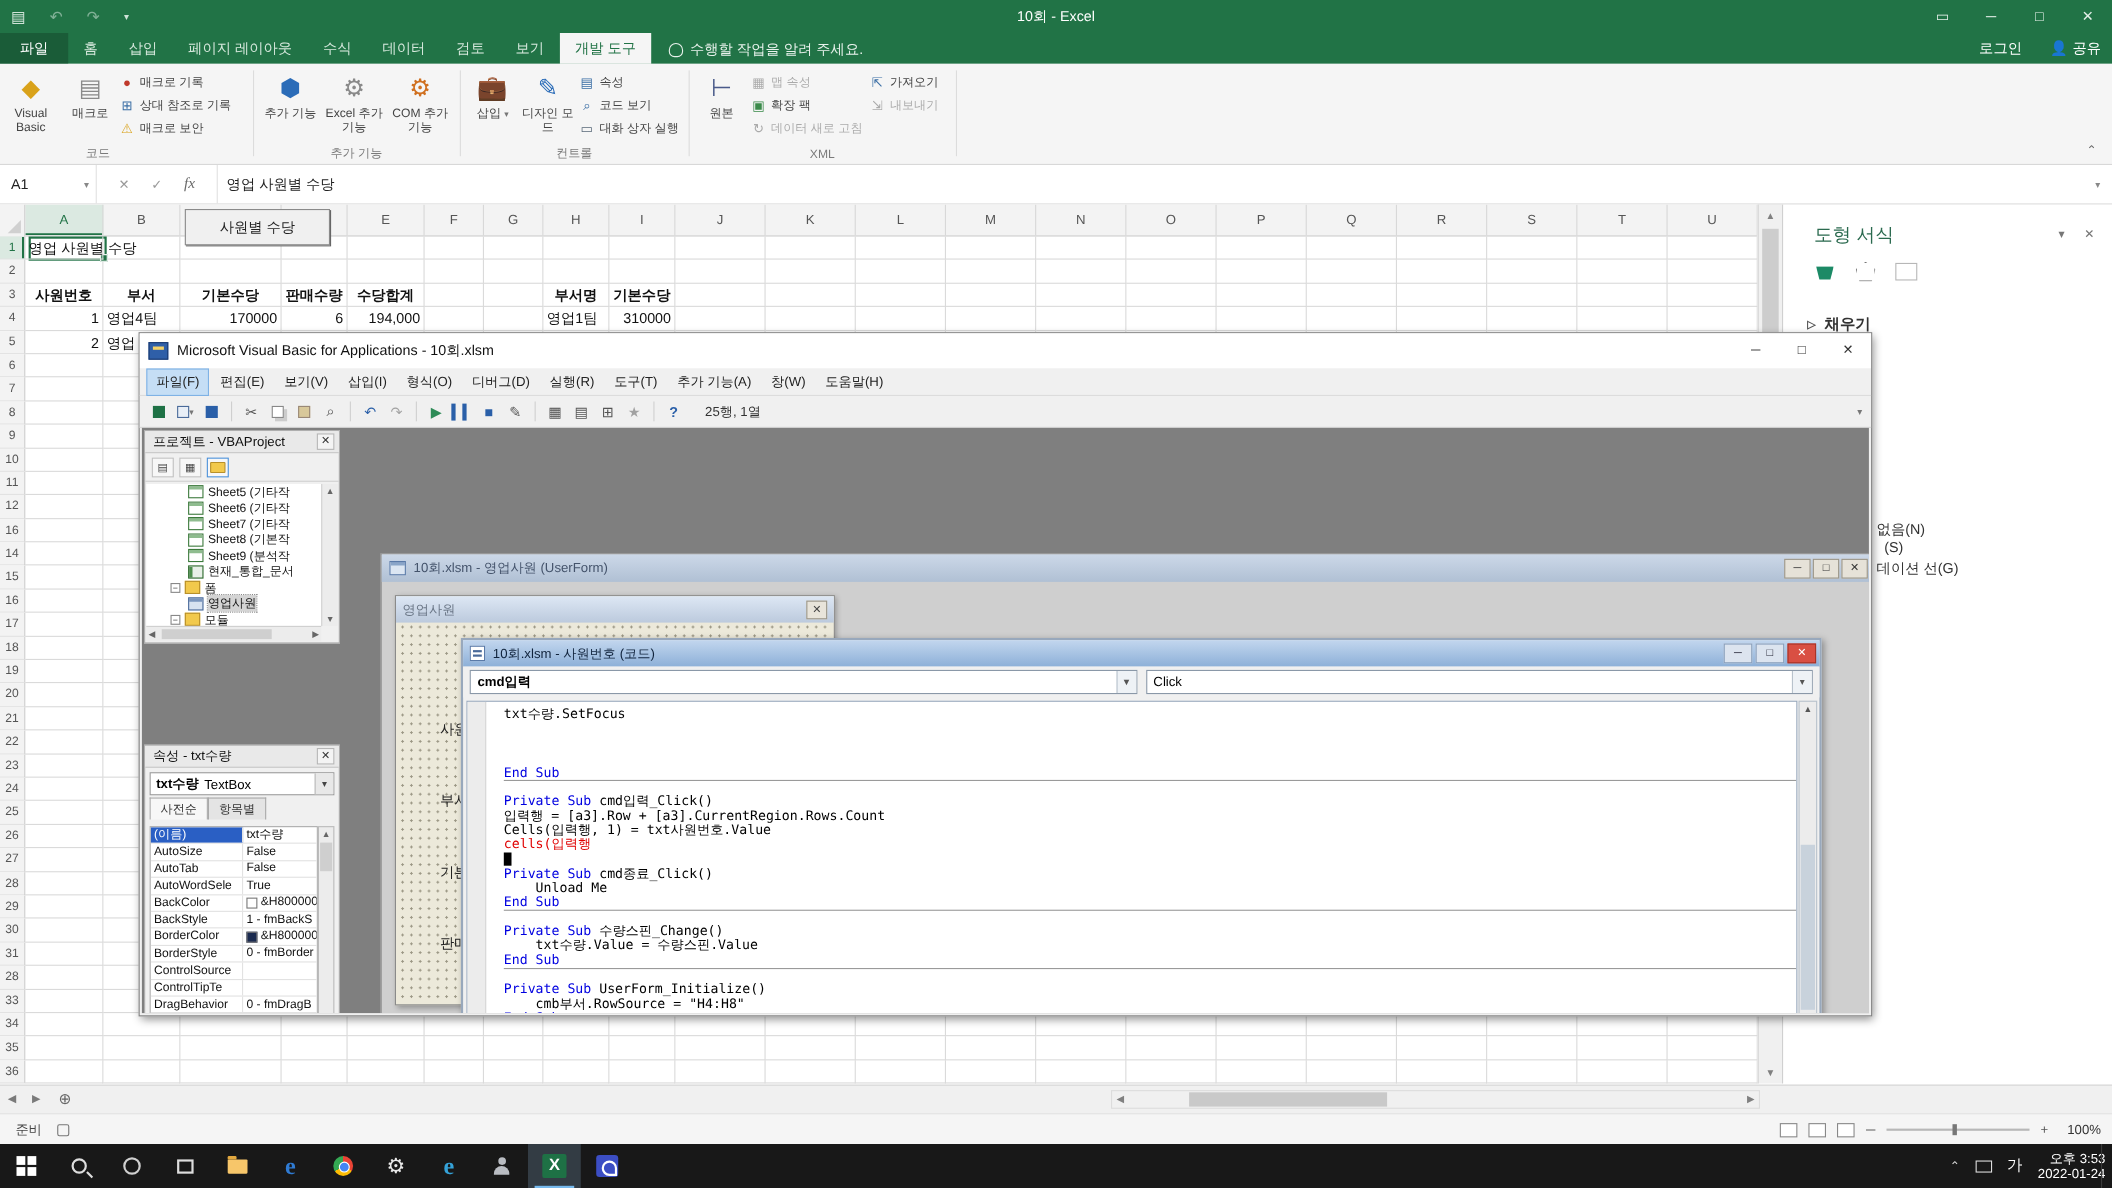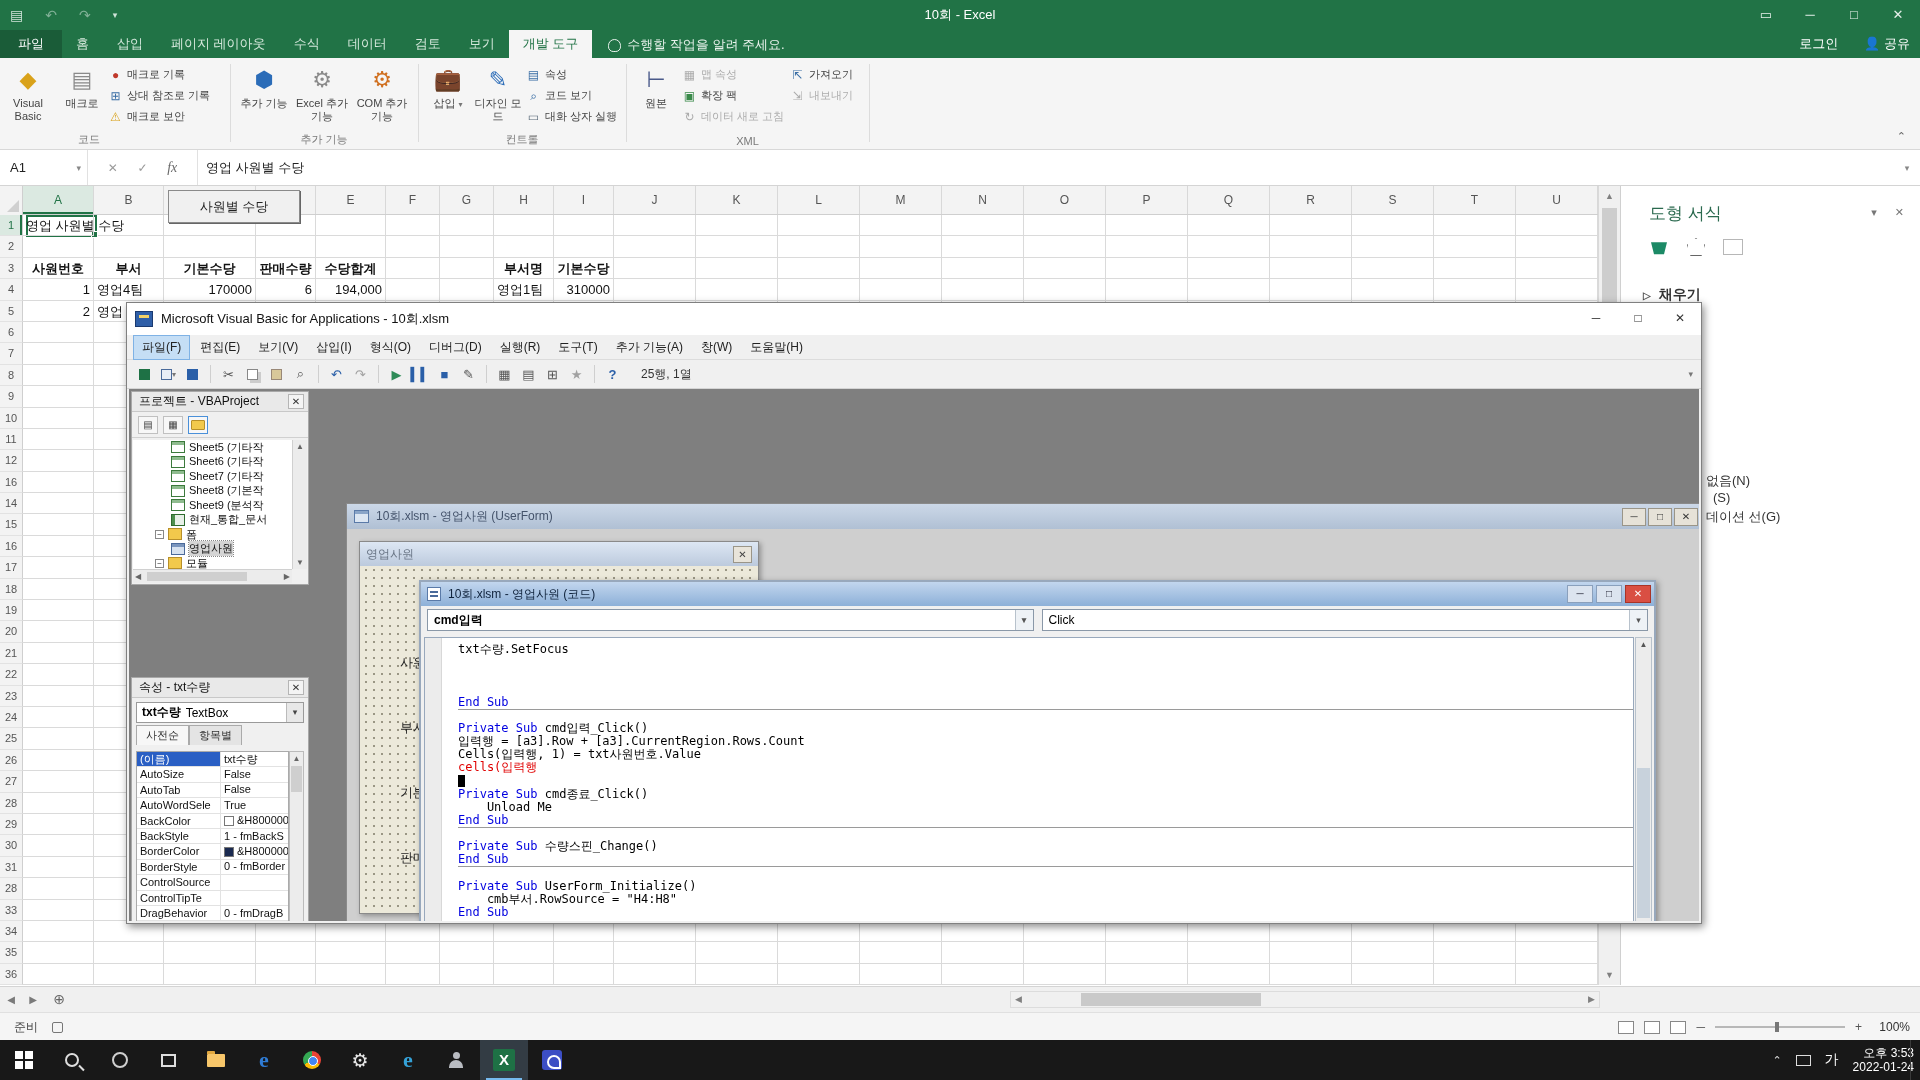--- a/index.html
+++ b/index.html
@@ -1550,21 +1550,21 @@
               <div class="flabel" style="top: 153px;">부서</div>
               <div class="flabel" style="top: 218px;">기본수당</div>
               <div class="flabel" style="top: 283px;">판매수량</div>
             </div>
         </div>
       </div>
 
       <div id="codewin">
         <div id="code-title">
           <span class="codeic"></span>
-          <span>10회.xlsm - 영업사원 (코드)</span>
+          <span>10회.xlsm - 사원번호 (코드)</span>
           <div id="code-btns">
             <div class="code-b">─</div>
             <div class="code-b">□</div>
             <div class="code-b close">✕</div>
           </div>
         </div>
         <div id="combos">
           <div class="combo obj">
             <span>cmd입력</span>
             <span class="dd">▾</span>
@@ -1586,20 +1586,21 @@
               <div class="cl"><span class="k">Private Sub</span><span class="n"> cmd입력_Click()</span></div>
               <div class="cl"><span class="n">입력행 = [a3].Row + [a3].CurrentRegion.Rows.Count</span></div>
               <div class="cl"><span class="n">Cells(입력행, 1) = txt사원번호.Value</span></div>
               <div class="cl"><span class="e">cells(입력행</span></div>
               <div class="cl"><span class="cursor"></span></div>
               <div class="cl"><span class="k">Private Sub</span><span class="n"> cmd종료_Click()</span></div>
               <div class="cl"><span class="n">    Unload Me</span></div>
               <div class="cl"><span class="k">End Sub</span></div>
               <div class="cl sep">&nbsp;</div>
               <div class="cl"><span class="k">Private Sub</span><span class="n"> 수량스핀_Change()</span></div>
+              <div class="cl"><span class="n">    txt수량.Value = 수량스핀.Value</span></div>
               <div class="cl"><span class="k">End Sub</span></div>
               <div class="cl sep">&nbsp;</div>
               <div class="cl"><span class="k">Private Sub</span><span class="n"> UserForm_Initialize()</span></div>
               <div class="cl"><span class="n">    cmb부서.RowSource = "H4:H8"</span></div>
               <div class="cl"><span class="k">End Sub</span></div>
             </div>
         </div>
         <div id="code-vs">
           <div class="a">▲</div>
             <div class="tk"></div>

